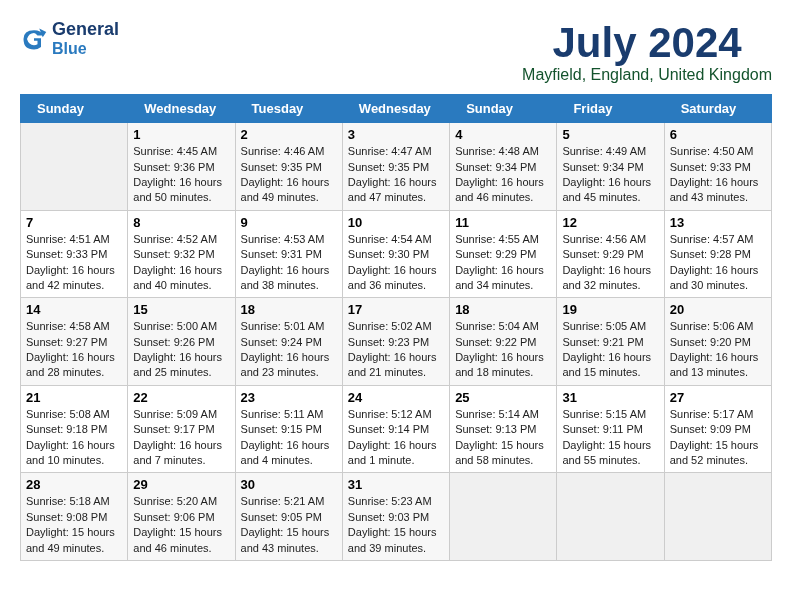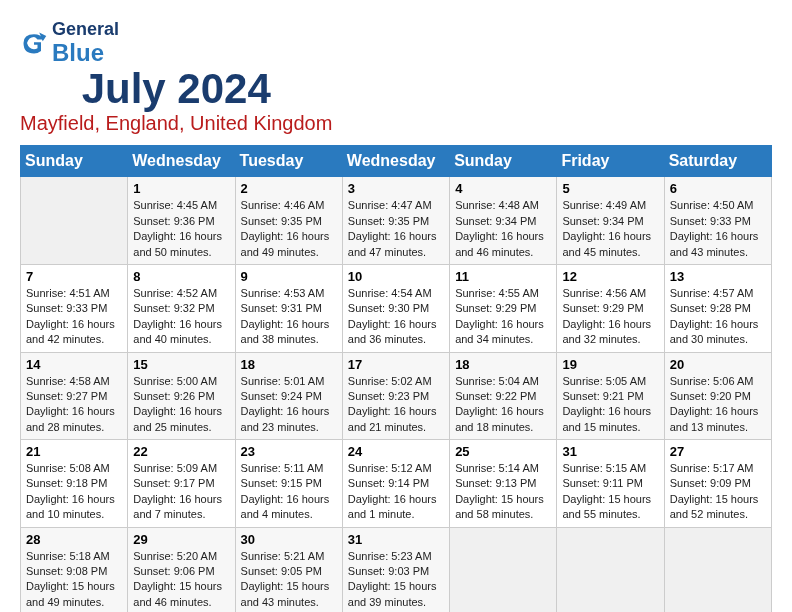--- a/index.html
+++ b/index.html
@@ -8,56 +8,55 @@
       background: #fff;
       width: 792px;
       min-height: 612px;
       padding: 20px;
     }
     .header-area {
       display: flex;
       justify-content: space-between;
       align-items: flex-start;
       margin-bottom: 10px;
-      flex-direction: column;
     }
     .logo {
       display: flex;
       align-items: center;
       gap: 4px;
     }
     .logo-icon {
       width: 28px;
       height: 28px;
     }
     .title-area {
       text-align: center;
     }
     .month-title {
       font-size: 42px;
       font-weight: bold;
       color: #1a3c6e;
       line-height: 1.1;
     }
     .location-title {
-      font-size: 20px;
-      color: #b91c1c;
+      font-size: 16px;
+      color: #14532d;
       font-weight: normal;
     }
     table {
       width: 100%;
       border-collapse: collapse;
       font-size: 11px;
     }
     thead tr th {
       background-color: #2a7abf;
       color: #fff;
-      padding: 6px 4px;
+      padding: 6px 16px;
       text-align: left;
-      font-size: 16px;
+      font-size: 13px;
       font-weight: bold;
       border: 1px solid #2a7abf;
     }
     tbody tr td {
       border: 1px solid #ccc;
       padding: 4px 5px;
       vertical-align: top;
       width: calc(100% / 7);
     }
     tbody tr {
@@ -85,21 +84,21 @@
 <body>
 
 <div class="header-area">
   <div class="logo">
     <svg class="logo-icon" viewBox="0 0 32 32" xmlns="http://www.w3.org/2000/svg">
       <path d="M4 16 Q4 6 16 6 Q24 6 27 12 L20 12 Q18 9 16 9 Q10 9 8 16 Q10 23 16 23 Q18 23 20 22 L20 18 L16 18 L16 15 L24 15 L24 25 Q20 28 16 28 Q4 28 4 16Z" fill="#2a7abf"></path>
       <path d="M22 4 L30 8 L26 14 Z" fill="#2a7abf"></path>
     </svg>
     <div>
       <div style="font-size:18px;font-weight:bold;color:#1a3c6e;line-height:1.1;">General</div>
-      <div style="font-size:24px;font-weight:bold;color:#2a7abf;line-height:1.1;">Blue</div>
+      <div style="font-size:16px;font-weight:bold;color:#2a7abf;line-height:1.1;">Blue</div>
     </div>
   </div>
   <div class="title-area">
     <div class="month-title">July 2024</div>
     <div class="location-title">Mayfield, England, United Kingdom</div>
   </div>
 </div>
 
 <table>
   <thead>

